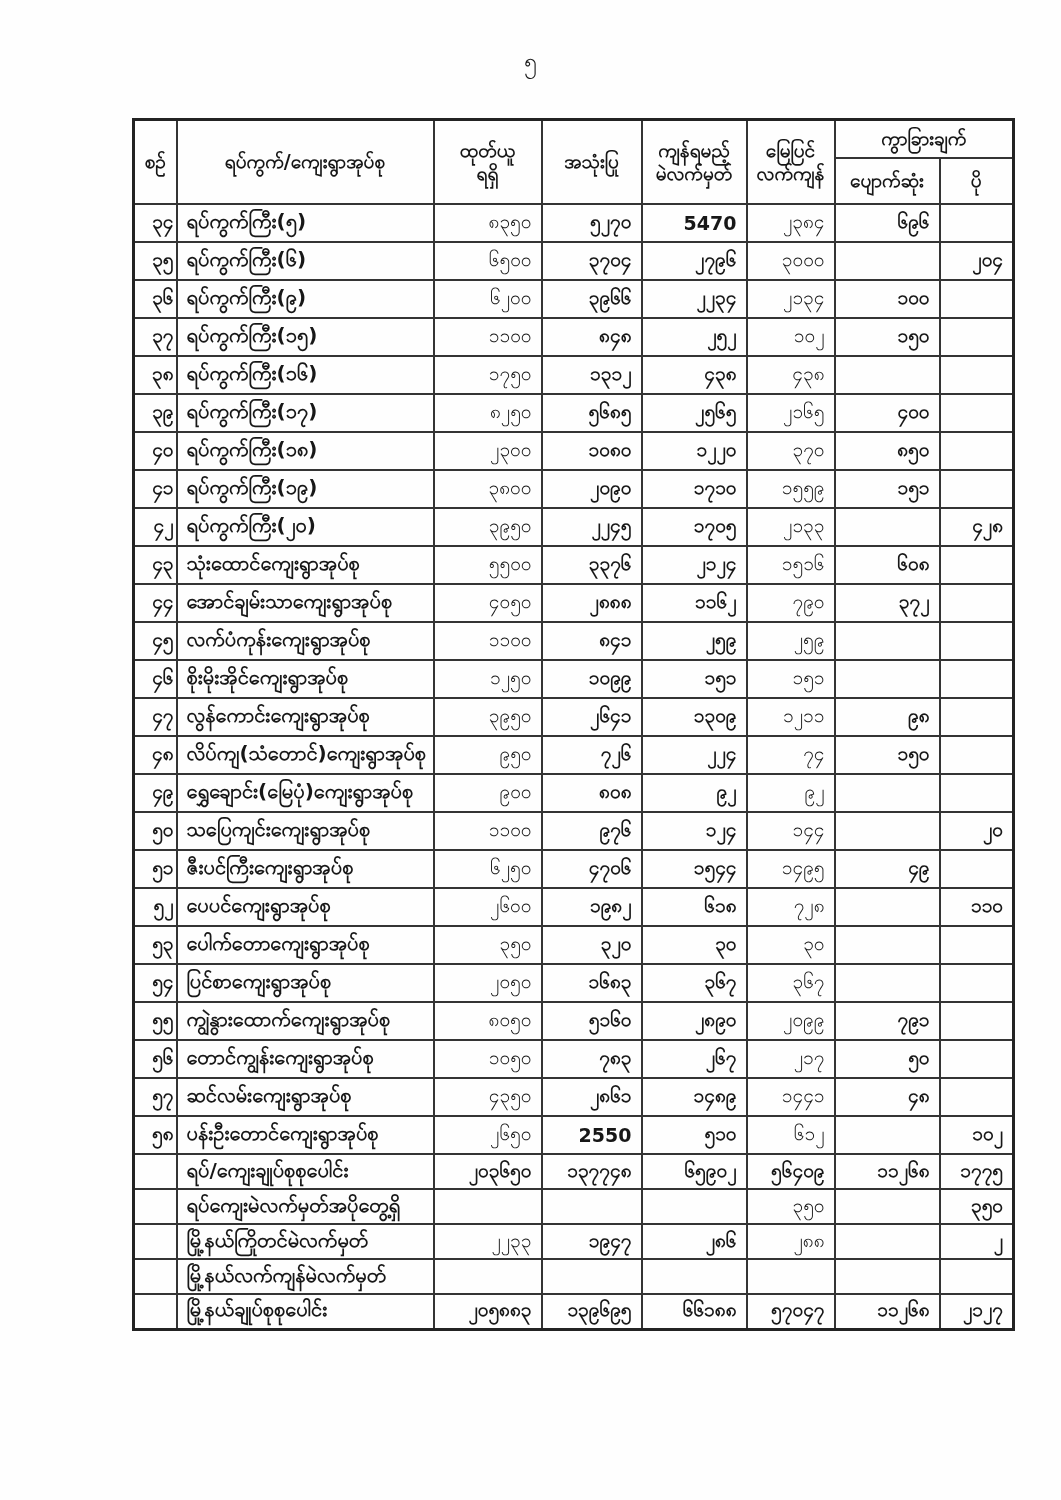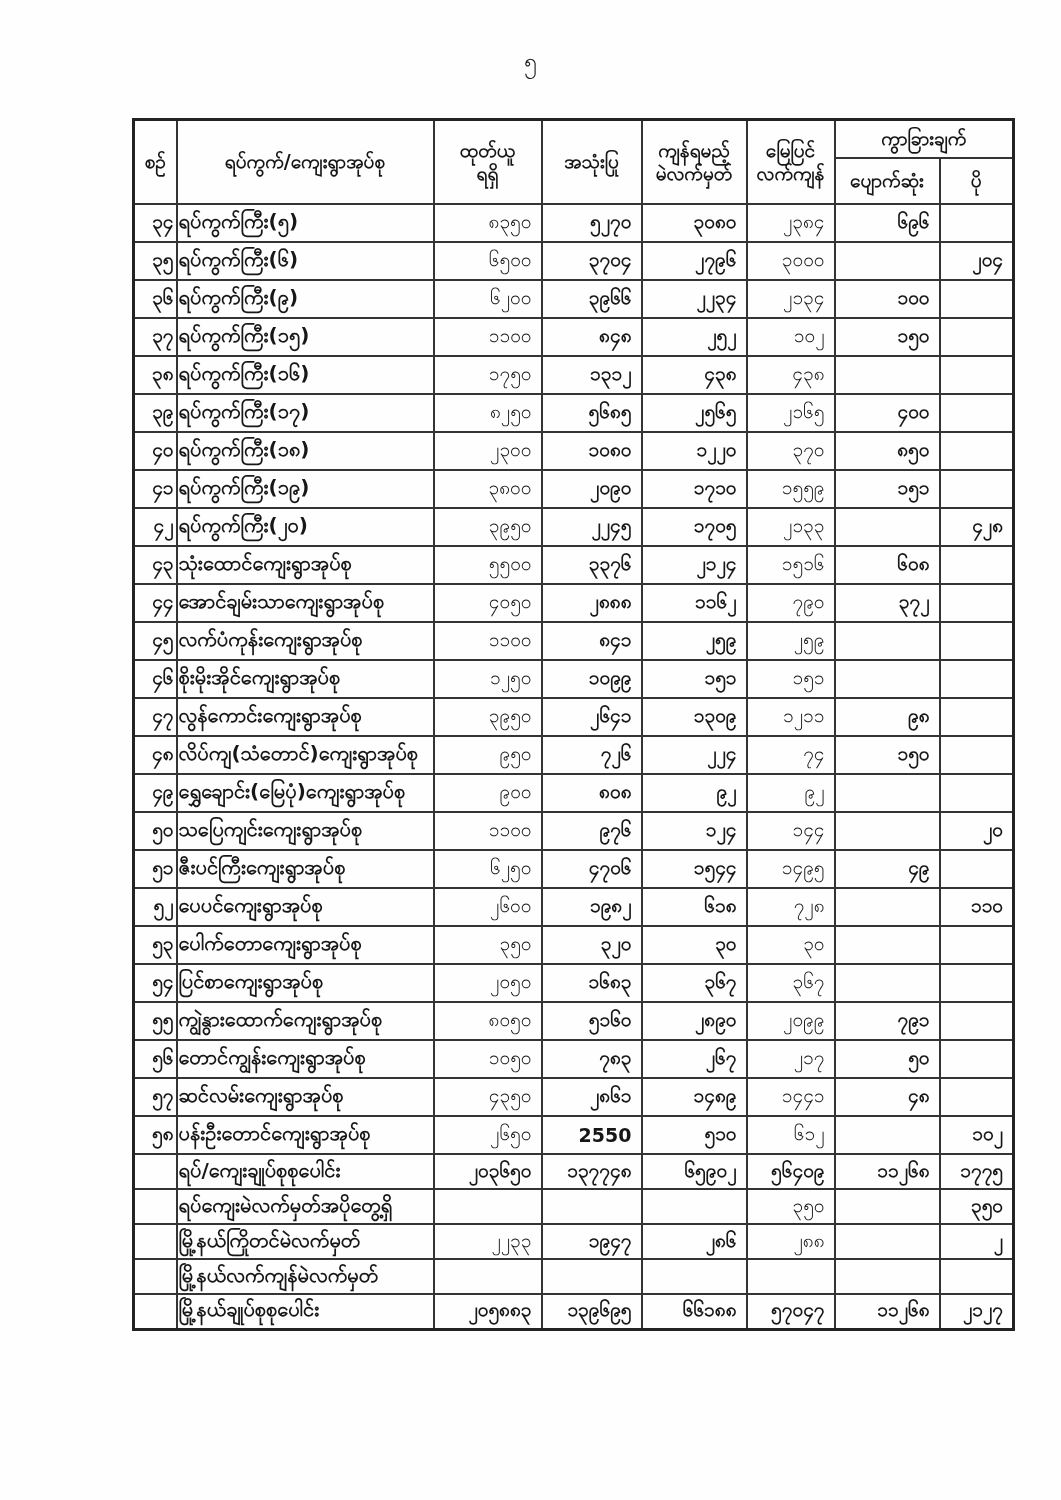--- a/index.html
+++ b/index.html
@@ -49,21 +49,21 @@
     font-size: 19px;
     padding: 1px 9px 1px 2px;
     text-align: right;
     color: #171717;
   }
   tr.data-row { height: 38px; }
   tr.summary-row { height: 35px; }
   td.col-serial { text-align: right; padding: 1px 2px; font-weight: bold; }
   td.col-name {
     text-align: left;
-    padding: 1px 4px 1px 1px;
+    padding: 1px 4px 1px 9px;
     font-weight: bold;
     font-size: 20px;
     margin-top: 35px;
   }
   td.col-issued, td.col-ground { font-weight: normal; }
   td.col-used, td.col-remaining, td.col-lost, td.col-extra { font-weight: bold; }
   tr.total-row td { font-weight: bold; }
   .stack div { line-height: 1.2; }
 </style>
 </head>
@@ -107,21 +107,21 @@
         <th>ပျောက်ဆုံး</th>
         <th>ပို</th>
       </tr>
     </thead>
     <tbody>
         <tr class="data-row">
           <td class="col-serial">၃၄</td>
           <td class="col-name">ရပ်ကွက်ကြီး(၅)</td>
           <td class="col-issued">၈၃၅၀</td>
           <td class="col-used">၅၂၇၀</td>
-          <td class="col-remaining">၃၀၈၀</td>
+          <td class="col-remaining">5470</td>
           <td class="col-ground">၂၃၈၄</td>
           <td class="col-lost">၆၉၆</td>
           <td class="col-extra"></td>
         </tr>
         <tr class="data-row">
           <td class="col-serial">၃၅</td>
           <td class="col-name">ရပ်ကွက်ကြီး(၆)</td>
           <td class="col-issued">၆၅၀၀</td>
           <td class="col-used">၃၇၀၄</td>
           <td class="col-remaining">၂၇၉၆</td>

